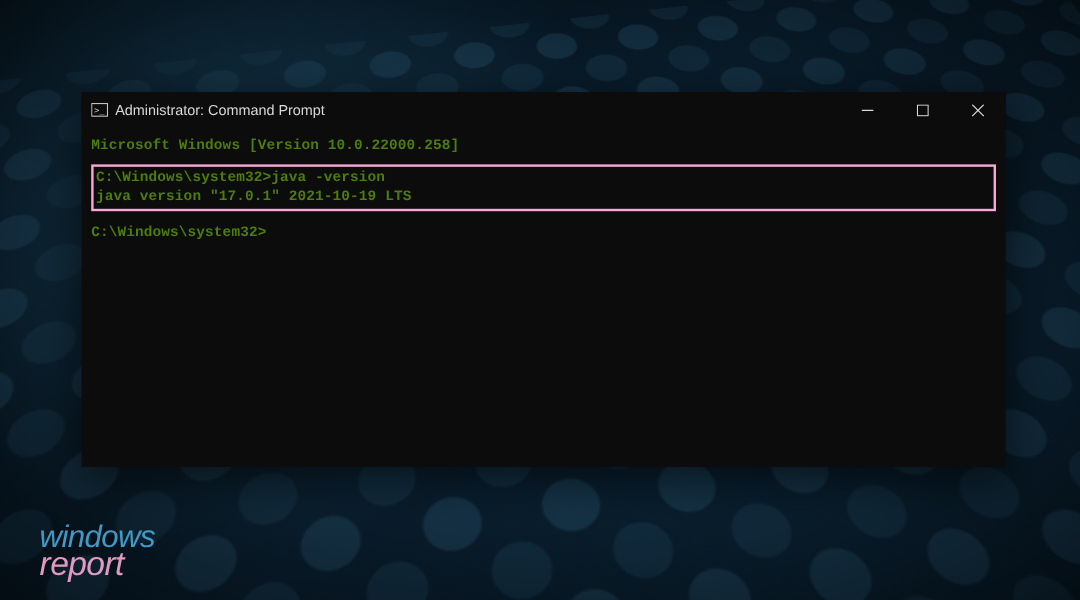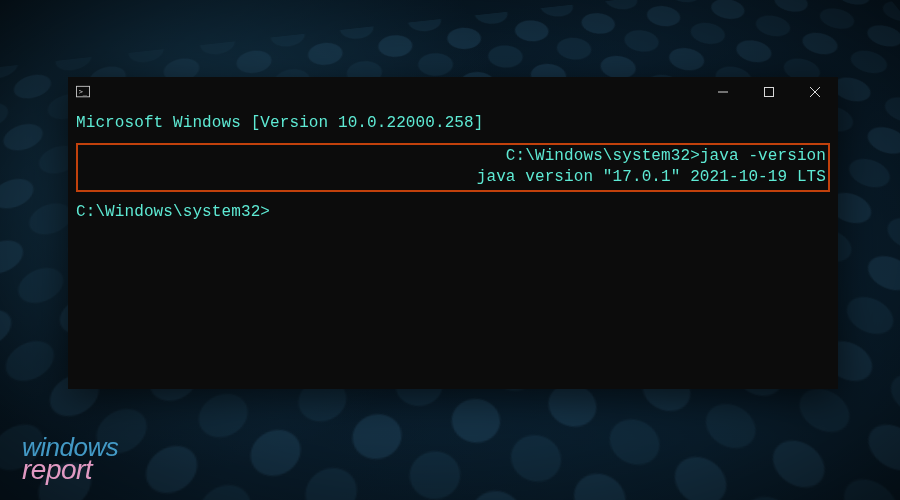--- a/index.html
+++ b/index.html
@@ -70,35 +70,35 @@
       width: 46px;
       height: 30px;
       display: flex;
       align-items: center;
       justify-content: center;
       color: #d8d8d8;
     }
     .win-btn svg { width: 10px; height: 10px; }
     .terminal {
       padding: 6px 8px;
-      color: #5eead4;
-      font-size: 16px;
+      color: #4d7c0f;
+      font-size: 12px;
       line-height: 1.35;
       letter-spacing: 0.1px;
+      font-weight: bold;
     }
     .terminal .line { white-space: pre; }
     .highlight-box {
-      border: 2px solid #c2410c;
+      border: 2px solid #f9a8d4;
       padding: 1px 2px;
       margin: 8px 0 10px 0;
-      text-align: right;
     }
     .watermark {
       position: absolute;
-      left: 22px;
+      left: 33px;
       bottom: 18px;
       font-family: 'Segoe UI', Arial, sans-serif;
       font-style: italic;
       color: #4aa8d8;
       line-height: 0.85;
       font-size: 26px;
       font-weight: 300;
       letter-spacing: -0.5px;
       opacity: 0.9;
     }
@@ -112,20 +112,21 @@
 <div class="vignette"></div>
 
 <div class="window">
   <div class="titlebar">
     <span class="titlebar-icon">
       <svg viewBox="0 0 16 16">
           <rect x="0.5" y="1.5" width="15" height="12" fill="none" stroke="#ccc" stroke-width="1"></rect>
           <text x="3" y="10" font-size="8" fill="#ccc" font-family="monospace">&gt;_</text>
         </svg>
     </span>
+    <span class="titlebar-text">Administrator: Command Prompt</span>
     <span class="titlebar-spacer"></span>
     <div class="win-btn">
       <svg viewBox="0 0 10 10">
           <line x1="0" y1="5" x2="10" y2="5" stroke="#d8d8d8" stroke-width="1"></line>
         </svg>
     </div>
     <div class="win-btn">
       <svg viewBox="0 0 10 10">
           <rect x="0.5" y="0.5" width="9" height="9" fill="none" stroke="#d8d8d8" stroke-width="1"></rect>
         </svg>

